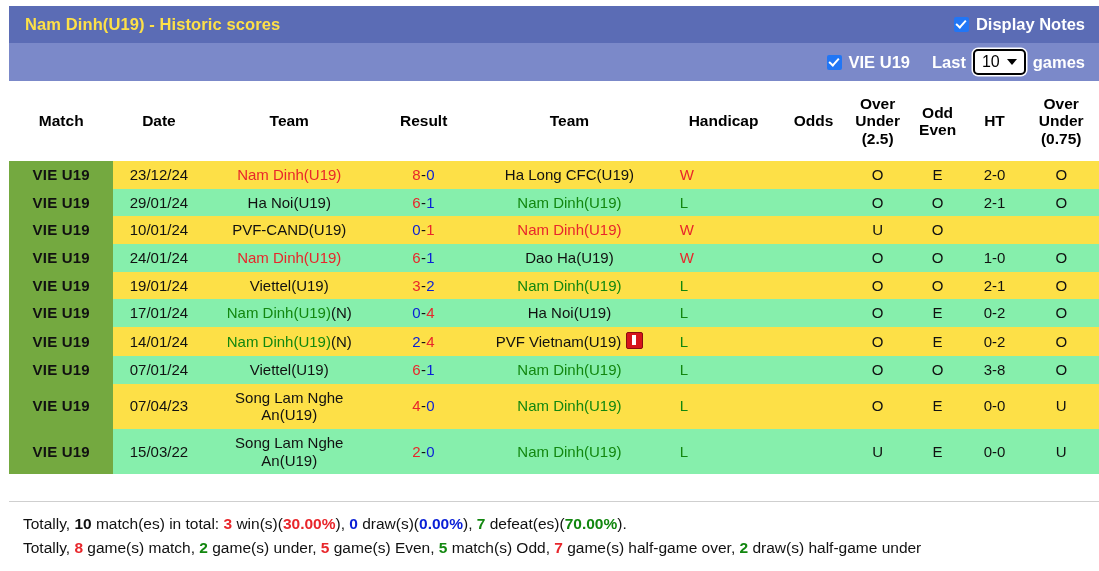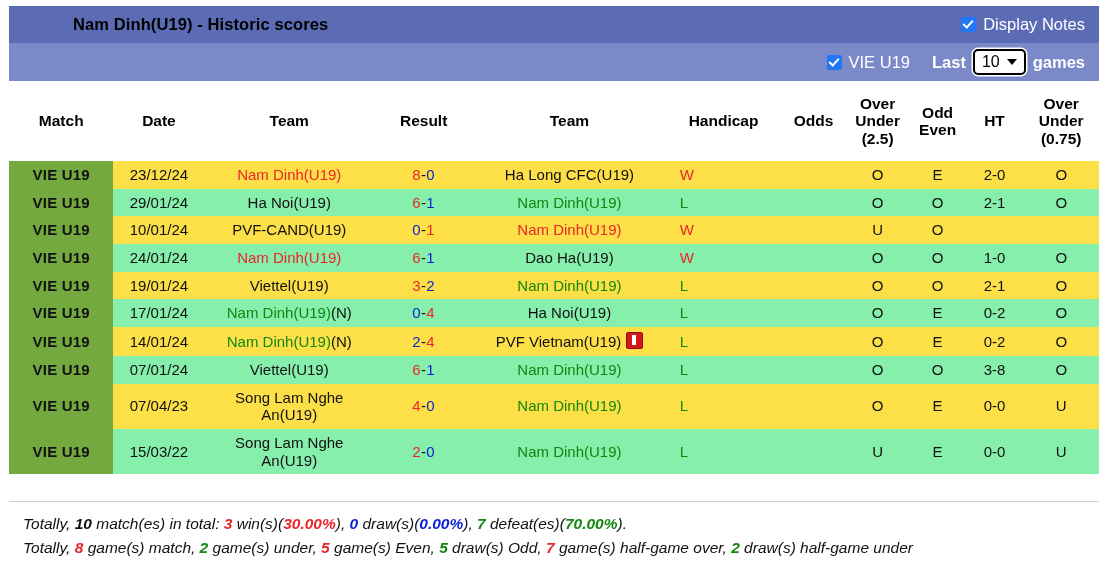--- a/index.html
+++ b/index.html
@@ -28,26 +28,25 @@
     top: 6px;
     width: 1090px;
     height: 37px;
     background: #5b6cb5;
     display: flex;
     align-items: center;
     box-sizing: border-box;
     padding: 0 14px 0 16px;
   }
   .titlebar .title {
-    color: #000000;
+    color: #fde047;
     font-size: 16.5px;
     font-weight: bold;
     letter-spacing: .1px;
     white-space: nowrap;
-    margin-left: 48px;
   }
   .spacer { flex: 1 1 auto; }
 
   .subbar {
     position: absolute;
     left: 9px;
     top: 43px;
     width: 1090px;
     height: 38px;
     background: #7b89c9;
@@ -75,21 +74,21 @@
     top: 1px;
     width: 4px;
     height: 8px;
     border: solid #ffffff;
     border-width: 0 2.2px 2.2px 0;
     transform: rotate(42deg);
   }
   .hdr-label {
     color: #ffffff;
     font-size: 16.5px;
-    font-weight: normal;
+    font-weight: bold;
     white-space: nowrap;
   }
   .hdr-label.reg { font-weight: bold; text-align: right; }
 
   .grp {
     display: flex;
     align-items: center;
     gap: 7px;
   }
   .grp + .grp { margin-left: 22px; }
@@ -210,21 +209,21 @@
     top: 501px;
     width: 1090px;
     box-sizing: border-box;
     background: #ffffff;
     border-top: 1px solid #cfcfcf;
     padding: 10px 14px 8px 14px;
     font-size: 15.5px;
     color: #111111;
     line-height: 1.55;
   }
-  .footer .line { white-space: nowrap; font-style: italic; }
+  .footer .line { white-space: nowrap; }
   .footer b { font-weight: bold; }
   .f-red   { color: #e8262b; font-weight: bold; }
   .f-blue  { color: #0a1fd6; font-weight: bold; }
   .f-green { color: #12870f; font-weight: bold; }
 </style>
 </head>
 <body>
 
 <div id="app">
 
@@ -424,17 +423,17 @@
           <td class="u-green">U</td>
         </tr>
       </tbody>
   </table>
 
   <div class="footer">
     <div class="line">
       <span>Totally, </span><b>10</b><span> match(es) in total: </span><span class="f-red">3</span><span> win(s)(</span><span class="f-red">30.00%</span><span>), </span><span class="f-blue">0</span><span> draw(s)(</span><span class="f-blue">0.00%</span><span>), </span><span class="f-green">7</span><span> defeat(es)(</span><span class="f-green">70.00%</span><span>).</span>
     </div>
     <div class="line">
-      <span>Totally, </span><span class="f-red">8</span><span> game(s) match, </span><span class="f-green">2</span><span> game(s) under, </span><span class="f-red">5</span><span> game(s) Even, </span><span class="f-green">5</span><span> draw(s) Odd, </span><span class="f-red">7</span><span> game(s) half-game over, </span><span class="f-green">2</span><span> draw(s) half-game under</span>
+      <span>Totally, </span><span class="f-red">8</span><span> game(s) match, </span><span class="f-green">2</span><span> game(s) under, </span><span class="f-red">5</span><span> game(s) Even, </span><span class="f-green">5</span><span> match(s) Odd, </span><span class="f-red">7</span><span> game(s) half-game over, </span><span class="f-green">2</span><span> draw(s) half-game under</span>
     </div>
   </div>
 
 </div>
 
 </body></html>

